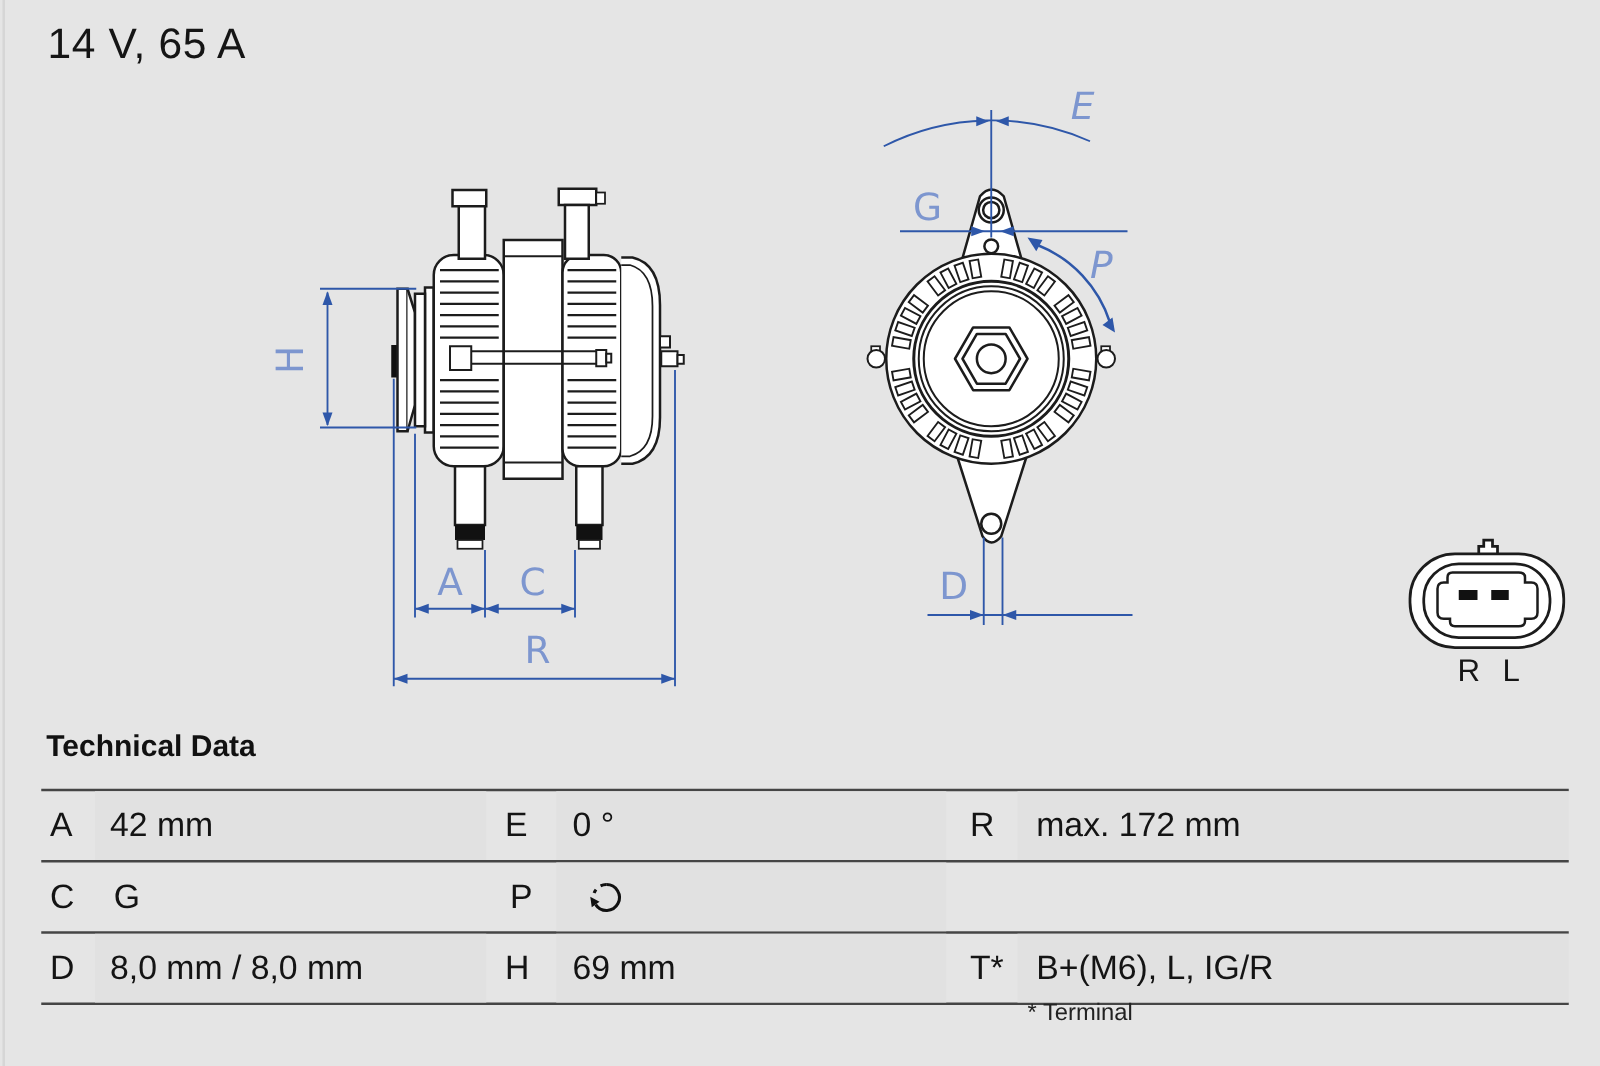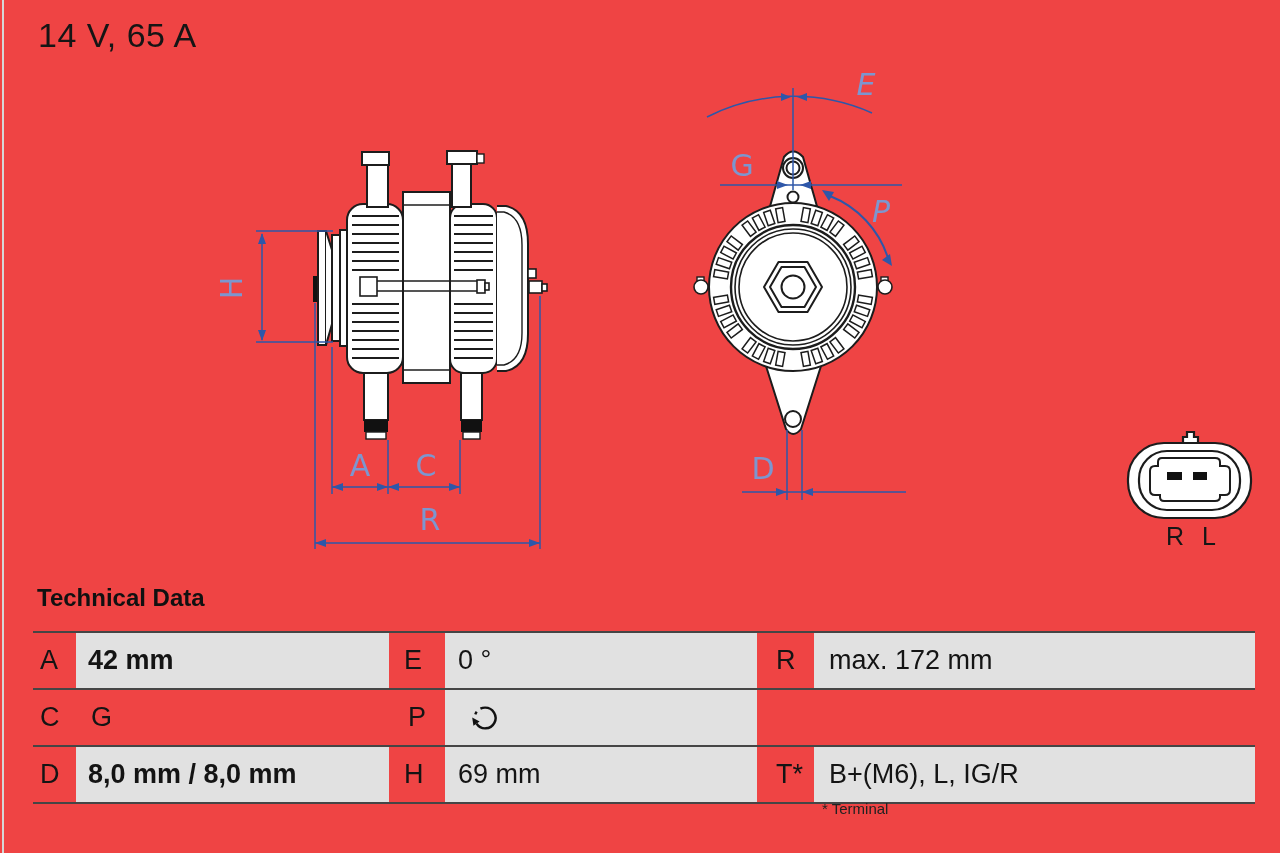--- a/index.html
+++ b/index.html
@@ -1,32 +1,32 @@
 <!DOCTYPE html>
 <html><head>
 <meta charset="utf-8">
 <style>
   html,body{margin:0;padding:0;background:#fff;}
-  .page{position:relative;width:1280px;height:853px;background:#ef4444;
+  .page{position:relative;width:1280px;height:853px;background:#e5e5e5;
         font-family:"Liberation Sans",sans-serif;overflow:hidden;}
   .edge-line{position:absolute;left:2px;top:0;width:2px;height:100%;background:#d6d6d6;}
   .title{position:absolute;left:38px;top:16px;font-size:34px;font-weight:400;
          color:#151515;letter-spacing:.5px;}
   .drawing{position:absolute;left:0;top:0;}
   .tbl-heading{position:absolute;left:37px;top:584px;font-size:24px;font-weight:bold;color:#111;}
   .table{position:absolute;left:33px;top:631px;width:1222px;border-bottom:2px solid #454545;}
   .row{display:grid;grid-template-columns:43px 313px 56px 312px 57px 441px;
        height:55px;border-top:2px solid #454545;}
   .cell{display:flex;align-items:center;font-size:27px;color:#141414;white-space:nowrap;}
   .val{background:#e1e1e1;}
-  .k1{padding-left:7px;}  .v1{padding-left:12px;font-weight:bold;}
+  .k1{padding-left:7px;}  .v1{padding-left:12px;}
   .k2{padding-left:15px;} .v2{padding-left:13px;}
   .k3{padding-left:19px;} .v3{padding-left:15px;}
   .rot-icon{margin-left:9px;}
-  .footnote{position:absolute;left:822px;top:800px;font-size:15px;color:#222;}
+  .footnote{position:absolute;left:822px;top:800px;font-size:19px;color:#222;}
   .dimtxt{font-family:"DejaVu Sans",sans-serif;font-size:30px;fill:#7d96cf;}
   .dimtxt.it{font-style:italic;}
   .conntxt{font-family:"Liberation Sans",sans-serif;font-size:25px;fill:#161616;}
 </style>
 </head>
 <body>
 
 <div class="page">
 
   <div class="edge-line"></div>

